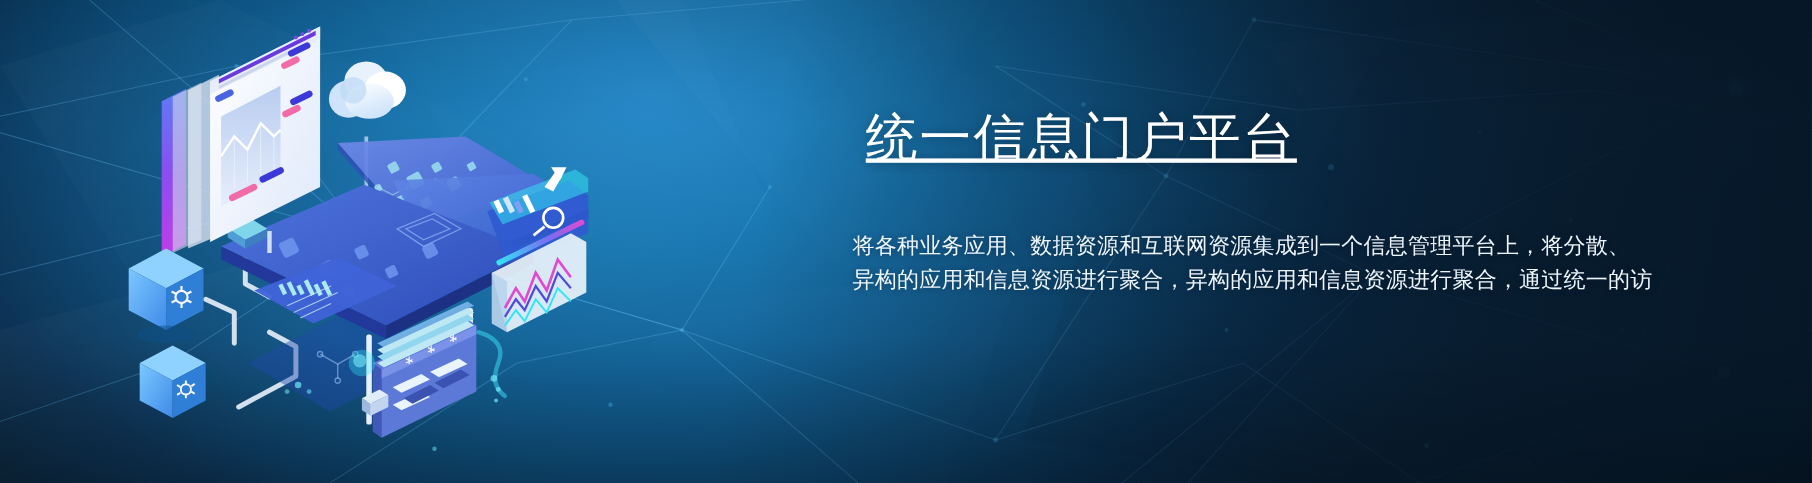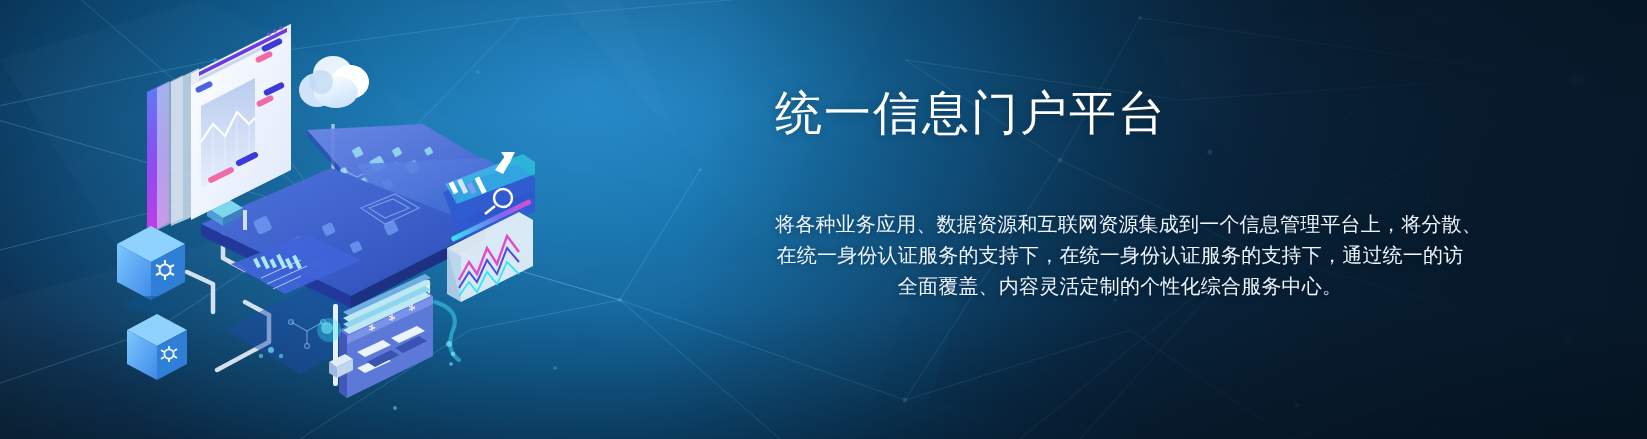--- a/index.html
+++ b/index.html
@@ -61,37 +61,37 @@
     left: 775px;
     top: 86px;
     width: 700px;
   }
   .title {
     color: #ffffff;
     font-size: 47px;
     font-weight: 300;
     letter-spacing: 2px;
     line-height: 1.15;
-    margin: 0;
+    margin: 12px;
     white-space: nowrap;
     text-shadow: 0 1px 10px rgba(0,0,0,0.28);
+    text-decoration: underline;
   }
   .paragraph {
     margin: 0;
     position: absolute;
     top: 123px;
     left: 0;
     width: 690px;
     color: #eef6fd;
     font-size: 20px;
     font-weight: 400;
     line-height: 31px;
     letter-spacing: 0.2px;
     text-shadow: 0 1px 6px rgba(0,20,40,0.45);
-    text-align: center;
   }
   .paragraph .pline { display: block; white-space: nowrap; }
 </style>
 </head>
 <body>
 
 <div class="banner">
 
   <div class="bg-base"></div>
 
@@ -479,18 +479,17 @@
       <circle cx="186" cy="344" r="2.2" fill-opacity="0.55"></circle>
       <circle cx="166" cy="344" r="2.2" fill-opacity="0.55"></circle>
       <circle cx="300" cy="396" r="2" fill-opacity="0.5"></circle>
     </g>
   </svg>
 
   <div class="copy">
     <h1 class="title">统一信息门户平台</h1>
     <p class="paragraph">
       <span class="pline">将各种业务应用、数据资源和互联网资源集成到一个信息管理平台上，将分散、</span>
-      <span class="pline">在统一身份认证服务的支持下，在统一身份认证服务的支持下，通过统一的访</span>
-      <span class="pline">全面覆盖、内容灵活定制的个性化综合服务中心。</span>
+      <span class="pline">异构的应用和信息资源进行聚合，异构的应用和信息资源进行聚合，通过统一的访</span>
     </p>
   </div>
 
 </div>
 
 </body></html>

